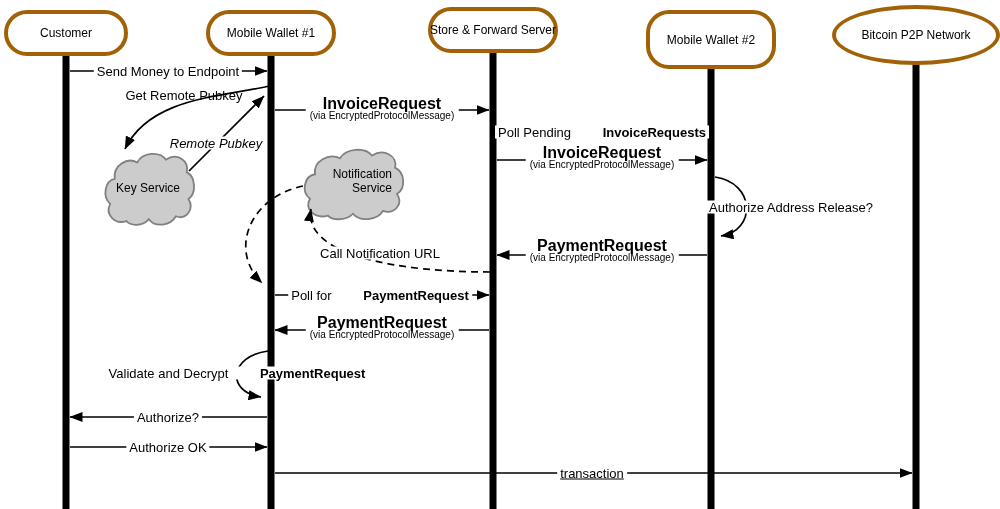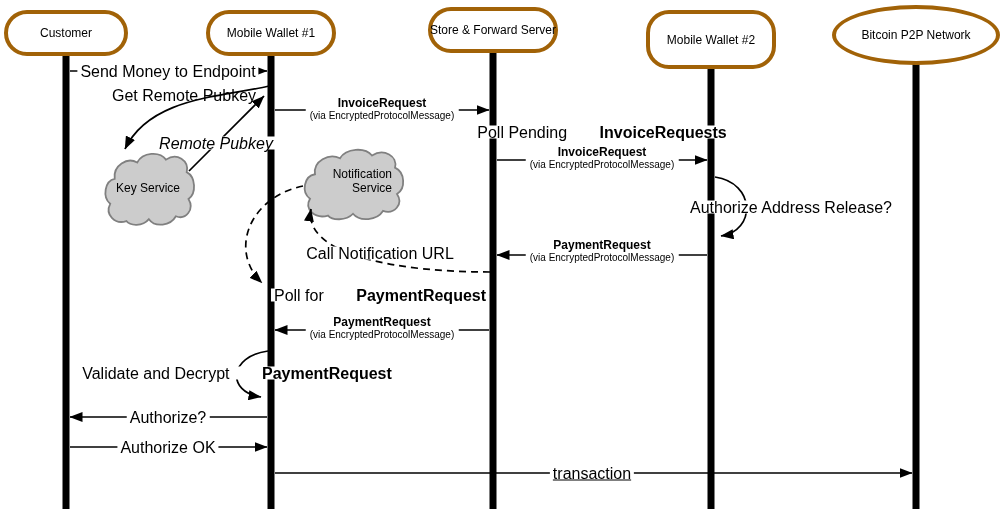--- a/index.html
+++ b/index.html
@@ -11,30 +11,30 @@
   
   .actor{
     position:absolute;box-sizing:border-box;border:4px solid #a16207;background:#fff;
     display:flex;align-items:center;justify-content:center;
     font-size:12px;text-align:center;z-index:3;white-space:nowrap;
   }
   .stadium{border-radius:23px;}
   .ellipse{border-radius:50%;}
   
   .msg{
-    position:absolute;transform:translate(-50%,-50%);font-size:16px;line-height:13px;
+    position:absolute;transform:translate(-50%,-50%);font-size:13px;line-height:13px;
     background:#fff;padding:0 3px;white-space:nowrap;z-index:4;
   }
   .msg .b{font-weight:bold;padding-left:28px;}
   .msg.nobg{background:transparent;}
   .msg2{
     position:absolute;transform:translate(-50%,-50%);text-align:center;
     background:#fff;padding:0 4px;white-space:nowrap;z-index:4;
   }
-  .msg2 .name{font-weight:bold;font-size:12px;line-height:13px;}
+  .msg2 .name{font-weight:bold;font-size:16px;line-height:13px;}
   .msg2 .via{font-size:10px;line-height:11px;}
   .cloud-label{
     position:absolute;transform:translate(-50%,-50%);font-size:12px;line-height:14px;
     text-align:center;z-index:4;background:transparent;
   }
   svg .wire{stroke:#000;stroke-width:1.7;fill:none;}
   svg .dashed{stroke-dasharray:7 5;}
   svg .cloud{fill:#cccccc;stroke:#808080;stroke-width:1.8;}
   svg .bar{fill:#000;}
 </style>

